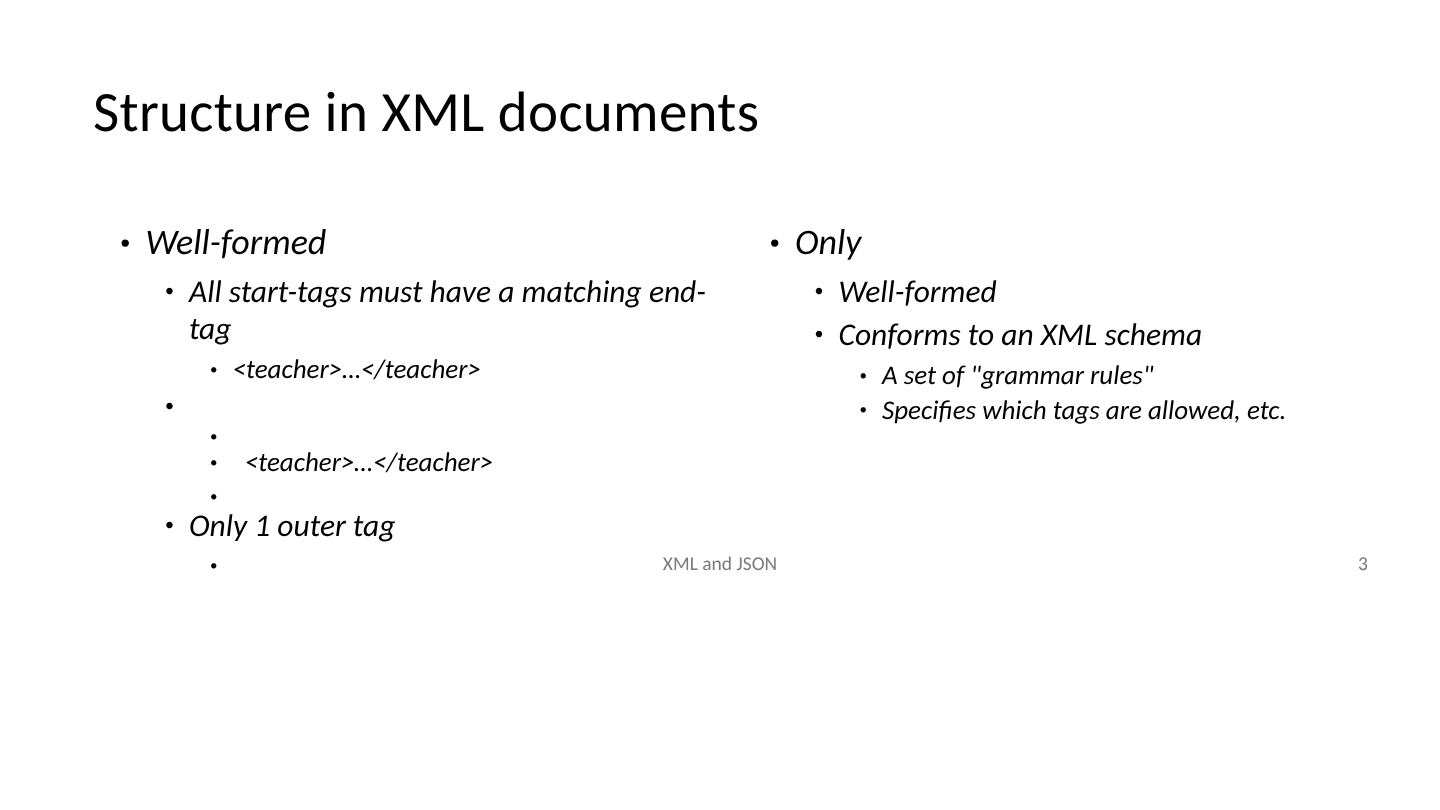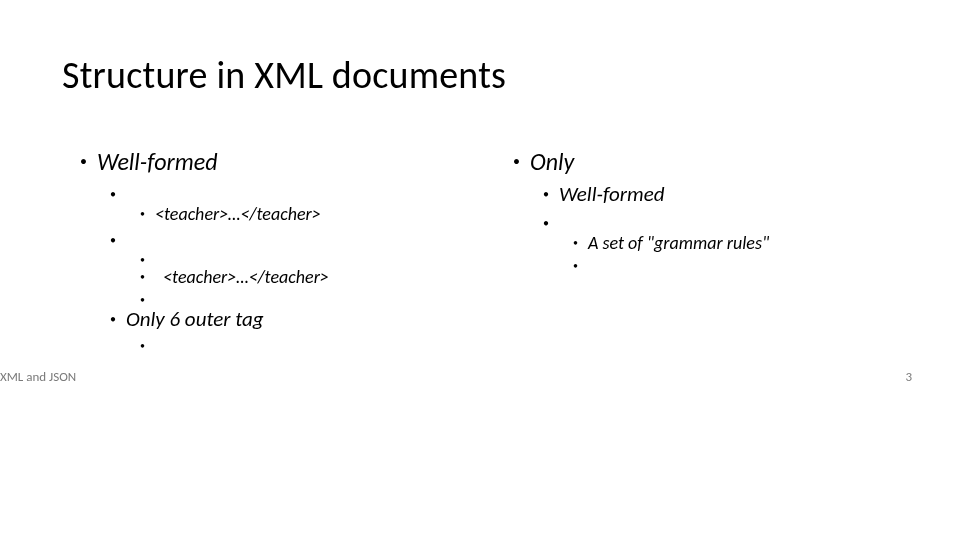--- a/index.html
+++ b/index.html
@@ -19,21 +19,21 @@
   .lvl2 { padding-left: 48px; }
   .lvl3 { padding-left: 78px; }
 
   .bullet-row { display: flex; align-items: flex-start; }
   .dot { flex: 0 0 auto; margin-right: 10px; line-height: 1; }
   .dot1 { font-size: 14px; padding-top: 7px; }
   .dot2 { font-size: 12px; padding-top: 6px; }
   .dot3 { font-size: 10px; padding-top: 5px; }
   .txt { flex: 1 1 auto; font-style: italic; }
 
-  .footer-center { position: absolute; left: 0; right: 0; bottom: 16px; font-size: 13px; color: #7a7a7a; }
+  .footer-center { position: absolute; left: 0; right: 0; bottom: 16px; text-align: center; font-size: 13px; color: #7a7a7a; }
   .footer-right  { position: absolute; right: 48px; bottom: 16px; font-size: 13px; color: #7a7a7a; }
 
   
   .gap-top-sm { margin-top: 2px; }
 </style>
 </head>
 <body>
 
 <div class="slide">
 
@@ -43,20 +43,21 @@
 
     <div class="col">
 
       <div class="bullet-row b1 lvl1">
         <span class="dot dot1">•</span>
         <span class="txt">Well-formed</span>
       </div>
 
       <div class="bullet-row b2 lvl2">
         <span class="dot dot2">•</span>
+        <span class="txt">All start-tags must have a matching end-tag</span>
       </div>
 
       <div class="bullet-row b3 lvl3">
         <span class="dot dot3">•</span>
         <span class="txt">&lt;teacher&gt;…&lt;/teacher&gt;</span>
       </div>
 
       <div class="bullet-row b2 lvl2 gap-top-sm">
         <span class="dot dot2">•</span>
       </div>
@@ -67,21 +68,21 @@
       <div class="bullet-row b3 lvl3">
         <span class="dot dot3">•</span>
         <span class="txt" style="white-space:pre;">  &lt;teacher&gt;…&lt;/teacher&gt;</span>
       </div>
       <div class="bullet-row b3 lvl3">
         <span class="dot dot3">•</span>
       </div>
 
       <div class="bullet-row b2 lvl2 gap-top-sm">
         <span class="dot dot2">•</span>
-        <span class="txt">Only 6 outer tag</span>
+        <span class="txt">Only 1 outer tag</span>
       </div>
 
       <div class="bullet-row b3 lvl3">
         <span class="dot dot3">•</span>
       </div>
 
     </div>
 
     <div class="col col-right">
 
@@ -90,29 +91,31 @@
         <span class="txt">Only</span>
       </div>
 
       <div class="bullet-row b2 lvl2">
         <span class="dot dot2">•</span>
         <span class="txt">Well-formed</span>
       </div>
 
       <div class="bullet-row b2 lvl2">
         <span class="dot dot2">•</span>
+        <span class="txt">Conforms to an XML schema</span>
       </div>
 
       <div class="bullet-row b3 lvl3">
         <span class="dot dot3">•</span>
         <span class="txt">A set of "grammar rules"</span>
       </div>
 
       <div class="bullet-row b3 lvl3">
         <span class="dot dot3">•</span>
+        <span class="txt">Specifies which tags are allowed, etc.</span>
       </div>
 
     </div>
   </div>
 
   <div class="footer-center">XML and JSON</div>
   <div class="footer-right">3</div>
 
 </div>
 

